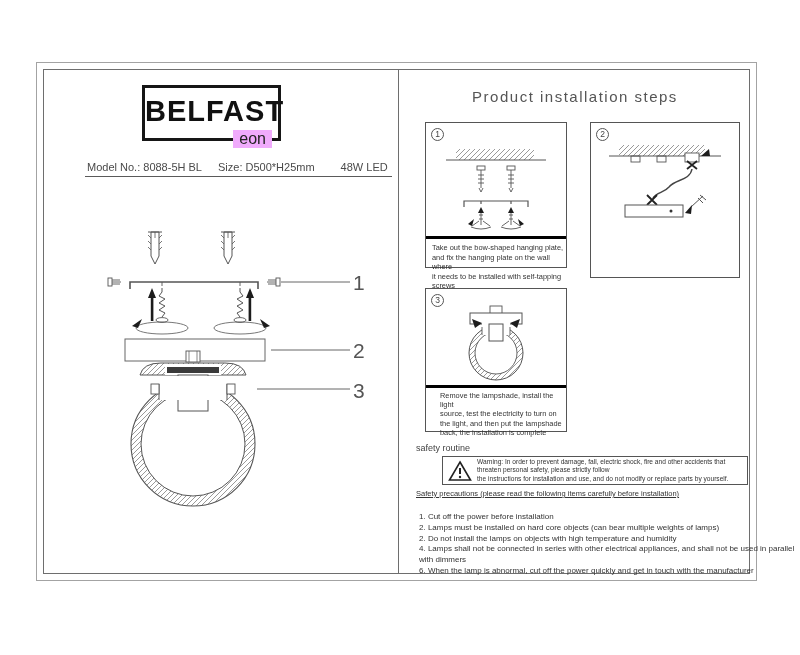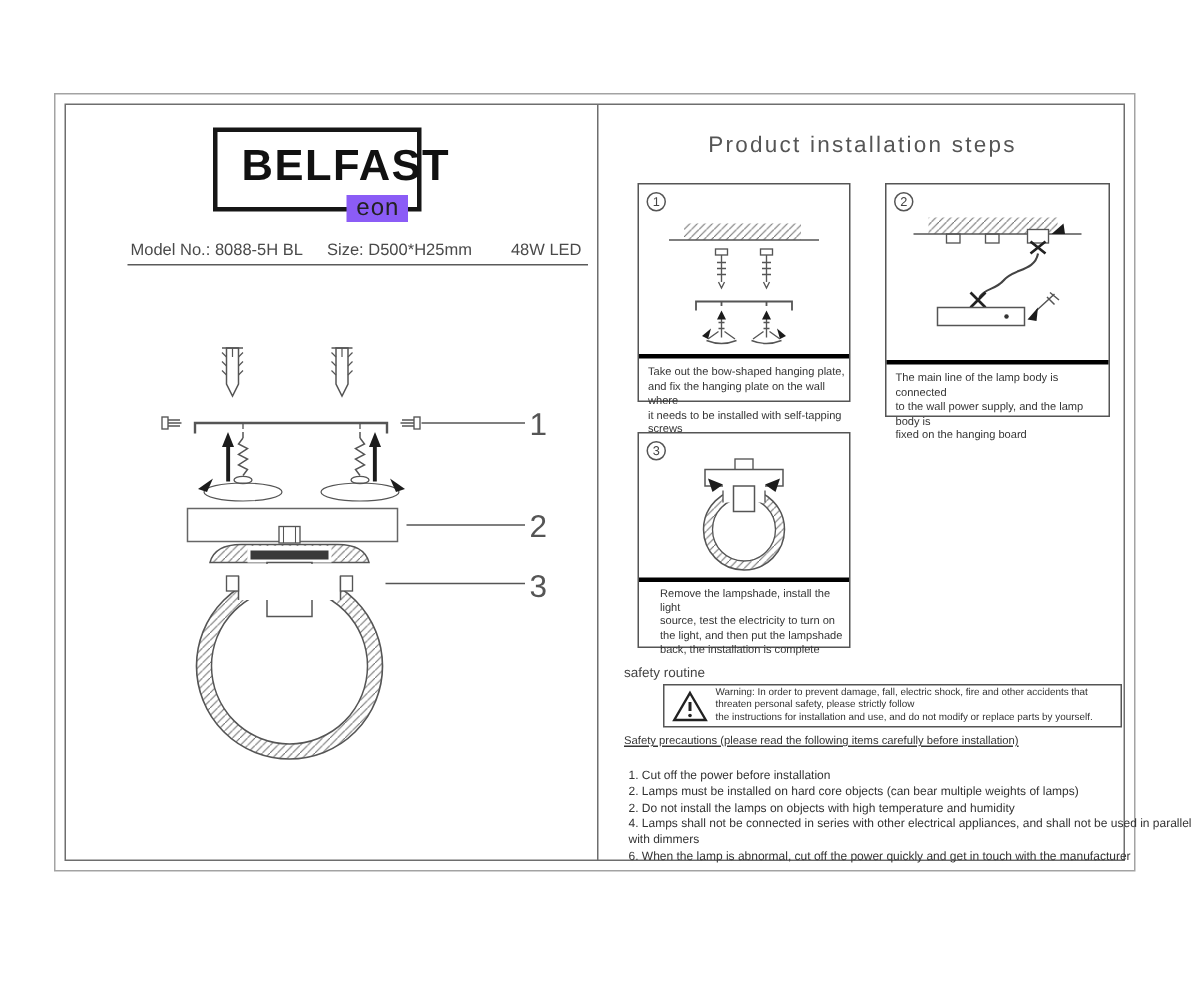--- a/index.html
+++ b/index.html
@@ -11,23 +11,23 @@
   .abs { position:absolute; }
 
   
   .page-outer { left:36px; top:62px; width:721px; height:519px; border:1px solid #a3a3a3; }
   .page-inner { left:43px; top:69px; width:707px; height:505px; border:1px solid #6e6e6e; }
   .divider-v  { left:398px; top:70px; width:1px; height:504px; background:#6e6e6e; }
 
   
   .logo-box { left:142px; top:85px; width:139px; height:56px; border:3px solid #161616; }
   .logo-brand { width:100%; line-height:47px; font-weight:bold;
-    font-size:29px; letter-spacing:1px; color:#111; font-family:"Liberation Sans", sans-serif;margin-left:16px; }
-  .logo-sub { position:absolute; right:6px; bottom:-10px; background:#8b5cf6; padding:0 6px;
-    font-family:Liberation Mono, monospace; font-size:16px; color:#222; }
+    font-size:29px; letter-spacing:1px; color:#111; font-family:"Liberation Sans", sans-serif; }
+  .logo-sub { position:absolute; right:6px; bottom:-10px; background:#f0abfc; padding:0 6px;
+    font-family:Liberation Sans, sans-serif; font-size:16px; color:#222; }
 
   
   .model-line { left:85px; top:161px; font-size:11px; color:#4a4a4a;
     border-bottom:1px solid #5a5a5a; padding:0 4px 3px 2px; white-space:nowrap; }
   .model-line .gap1 { margin-right:16px; }
   .model-line .gap2 { margin-right:26px; }
 
   
   .steps-title { left:400px; top:88px; width:350px; text-align:center;
     font-size:15px; letter-spacing:1.5px; color:#555; }
@@ -214,25 +214,20 @@
       <path d="M101 46 C 99 58, 84 56, 78 64 C 73 70, 66 69, 62 75" fill="none" stroke="#444" stroke-width="1.4"></path>
       <path d="M56 72 L66 82 M66 72 L56 82" stroke="#222" stroke-width="1.8"></path>
       <rect x="34" y="82" width="58" height="12" fill="#fff" stroke="#555" stroke-width="1"></rect>
       <circle cx="80" cy="88" r="1.5" fill="#333"></circle>
       <g>
         <path d="M100 84 L112 73 M109 72 L115 77 M107 75 L112 80" stroke="#555" stroke-width="1"></path>
         <polygon points="94,90 101,82 100,91" fill="#1c1c1c"></polygon>
       </g>
     </svg>
     <div class="step-num">2</div>
-    <div class="step-cap">
-      <div>The main line of the lamp body is connected</div>
-      <div>to the wall power supply, and the lamp body is</div>
-      <div>fixed on the hanging board</div>
-    </div>
   </div>
 
   <div class="abs step-box step-3">
     <svg class="step-illu" width="140" height="108" viewBox="0 0 140 108">
       <rect x="64" y="17" width="12" height="8" fill="#fff" stroke="#555" stroke-width="0.9"></rect>
       <rect x="44" y="24" width="52" height="11" fill="#fff" stroke="#555" stroke-width="1"></rect>
       <g>
         <path d="M43 64 a27 27 0 1 0 54 0 a27 27 0 1 0 -54 0 Z
                  M49 64 a21 21 0 1 0 42 0 a21 21 0 1 0 -42 0 Z" fill="url(#hatchA)" fill-rule="evenodd"></path>
         <circle cx="70" cy="64" r="27" fill="none" stroke="#555" stroke-width="1"></circle>

